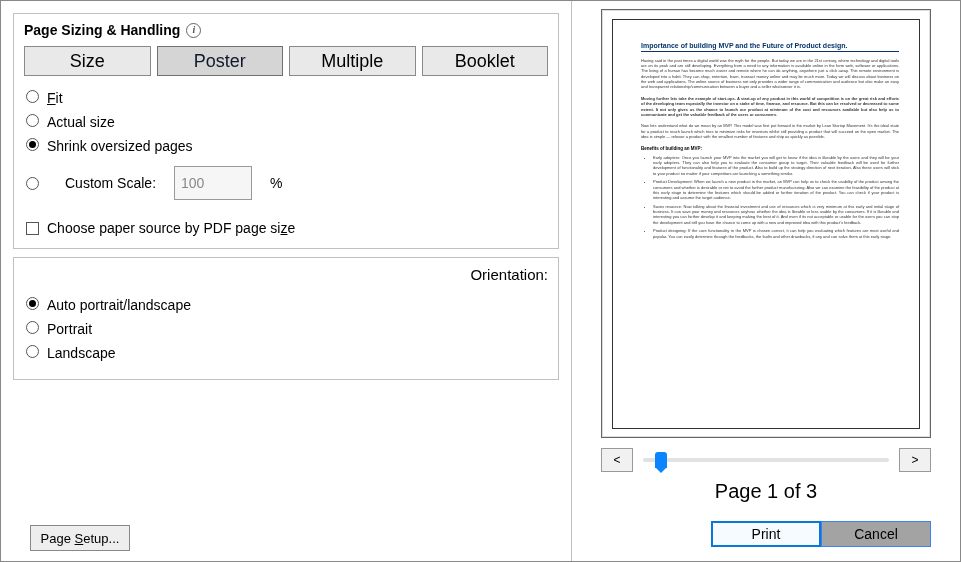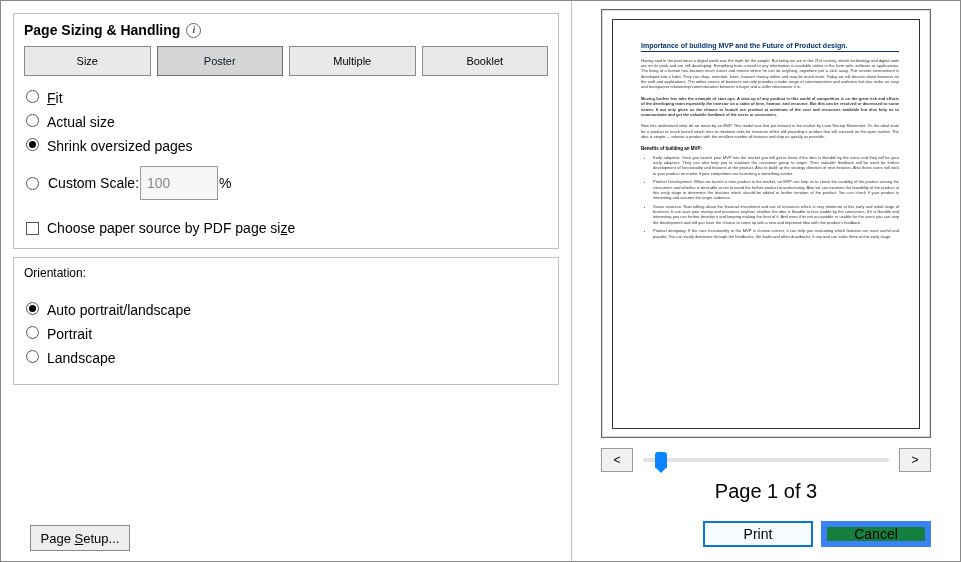--- a/index.html
+++ b/index.html
@@ -3,50 +3,50 @@
   <meta charset="utf-8">
   <style>
     * { margin:0; padding:0; box-sizing:border-box; font-family:"Segoe UI",Tahoma,Arial,sans-serif; }
     body { background:#fff; width:961px; height:562px; overflow:hidden; font-size:13px; color:#000; }
     .container { display:flex; height:100%; border:1px solid #888; }
     .left-panel { flex:0 0 570px; padding:12px 12px 10px 12px; display:flex; flex-direction:column; }
     .section { border:1px solid #c0c0c0; padding:8px 10px 10px 10px; margin-bottom:8px; }
     .section-title { font-size:14px; font-weight:600; display:inline-flex; align-items:center; gap:6px; margin-bottom:8px; }
     .info-icon { width:15px; height:15px; border:1px solid #666; border-radius:50%; display:inline-flex; align-items:center; justify-content:center; font-size:10px; font-style:italic; line-height:1; color:#555; font-family:Georgia,serif; }
     .seg-row { display:flex; gap:6px; margin-bottom:14px; }
-    .seg-btn { flex:1; height:30px; text-align:center; line-height:28px; border:1px solid #8a8a8a; background:#e9e9e9; font-size:11px; cursor:pointer; }
+    .seg-btn { flex:1; height:30px; text-align:center; line-height:28px; border:1px solid #8a8a8a; background:#e9e9e9; font-size:18px; cursor:pointer; }
     .seg-btn.active { background:#d5d5d5; border-color:#707070; color:#0f172a; }
     .radio-row { display:flex; margin:4px 0 8px 2px; font-size:14px; cursor:pointer; }
     .radio { width:13px; height:13px; border:1px solid #555; border-radius:50%; margin-right:8px; position:relative; background:#fff; }
     .radio.selected::after { content:""; position:absolute; width:7px; height:7px; background:#000; border-radius:50%; top:2px; left:2px; }
     .underline-letter { text-decoration:underline; }
-    .inline { display:inline-flex; align-items:center; gap:1px; }
+    .inline { display:inline-flex; align-items:center; gap:18px; }
     .scale-input { width:78px; height:34px; border:1px solid #999; background:#f6f6f6; color:#888; padding:0 6px; font-size:14px; }
     .checkbox-row { display:flex; align-items:center; margin:12px 0 2px 2px; font-size:14px; cursor:pointer; }
     .checkbox { width:13px; height:13px; border:1px solid #555; margin-right:8px; background:#fff; }
-    .orient-label { font-size:12px; margin-bottom:22px; display:block; }
+    .orient-label { font-size:15px; margin-bottom:14px; display:block;text-align:right; }
     .spacer { flex:1; }
     .page-setup-btn { width:100px; height:26px; border:1px solid #888; background:#eee; font-size:13px; cursor:pointer; display:flex; align-items:center; justify-content:center;margin-left:17px; }
 
     .right-panel { flex:1; display:flex; flex-direction:column; align-items:center; padding:8px 24px 14px 24px; border-left:1px solid #c0c0c0; }
     .preview-holder { width:330px; height:440px; border:1px solid #666; box-shadow:inset 0 0 0 1px #ddd; background:#fff; padding:8px; display:flex; align-items:center; justify-content:center; }
     .doc-page { width:308px; height:410px; border:1px solid #333; background:#fff; padding:22px 20px 20px 28px; overflow:hidden; }
     .doc-title { font-size:7px; font-weight:700; color:#06356d; border-bottom:1px solid #06356d; padding-bottom:2px; margin-bottom:6px; }
     .doc-para { font-size:4px; color:#333; line-height:1.35; margin-bottom:6px; text-align:justify; }
     .doc-sub { font-size:4.5px; font-weight:600; margin:4px 0; }
     .doc-list { list-style:disc; margin-left:12px; margin-bottom:4px; }
     .doc-list li { font-size:4px; color:#333; line-height:1.35; margin-bottom:3px; text-align:justify; }
     .slider-row { width:330px; display:flex; align-items:center; gap:10px; margin-top:10px; }
     .nav-btn { width:32px; height:24px; border:1px solid #999; background:#f1f1f1; display:flex; align-items:center; justify-content:center; font-size:12px; cursor:pointer; }
     .slider-track { flex:1; height:4px; background:#e2e2e2; position:relative; border-radius:2px; }
     .slider-thumb { position:absolute; left:12px; top:-6px; width:12px; height:16px; background:#0a84ff; border-radius:3px 3px 0 0; }
     .slider-thumb::after { content:""; position:absolute; bottom:-5px; left:0; width:0; height:0; border-left:6px solid transparent; border-right:6px solid transparent; border-top:6px solid #0a84ff; }
     .page-of-label { margin-top:8px; font-size:20px; }
-    .action-row { width:330px; display:flex; justify-content:flex-end; gap:8px; margin-top:18px; }
-    .act-btn { width:110px; height:26px; border:6px solid #3b82f6; background:#15803d; font-size:14px; display:flex; align-items:center; justify-content:center; cursor:pointer; }
+    .action-row { width:330px; display:flex; justify-content:flex-end; gap:0; margin-top:18px; }
+    .act-btn { width:110px; height:26px; border:1px solid #3b82f6; background:#a3a3a3; font-size:14px; display:flex; align-items:center; justify-content:center; cursor:pointer; }
     .act-btn.primary { border:2px solid #0a77d8; background:#f5fbff; }
   </style>
 </head>
 <body>
 
 <div class="container">
 
   <div class="left-panel">
     <div class="section">
       <div class="section-title">

